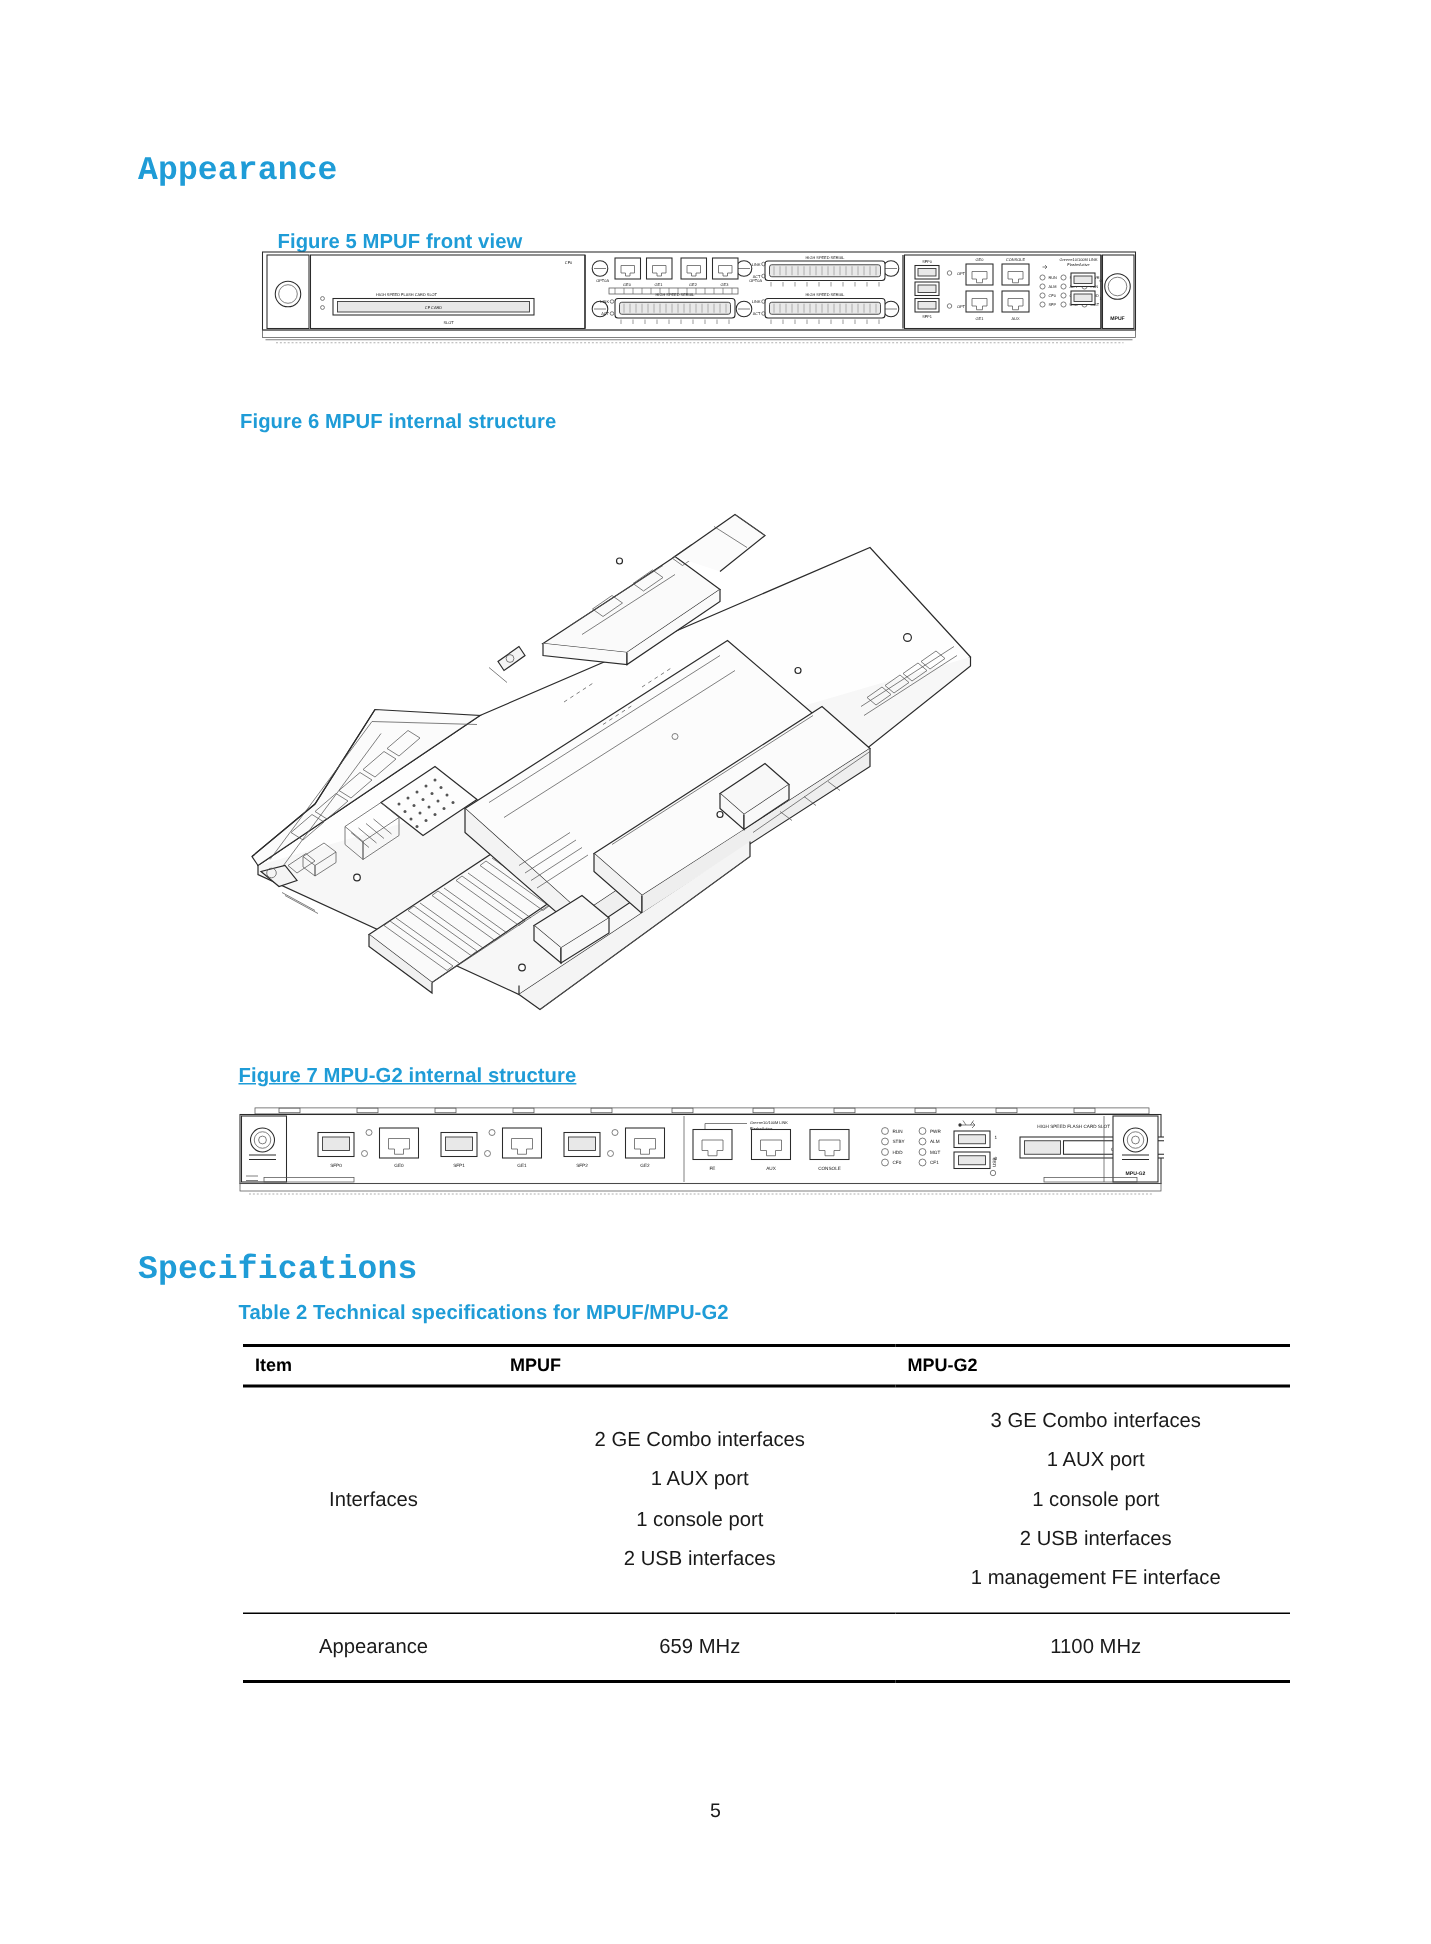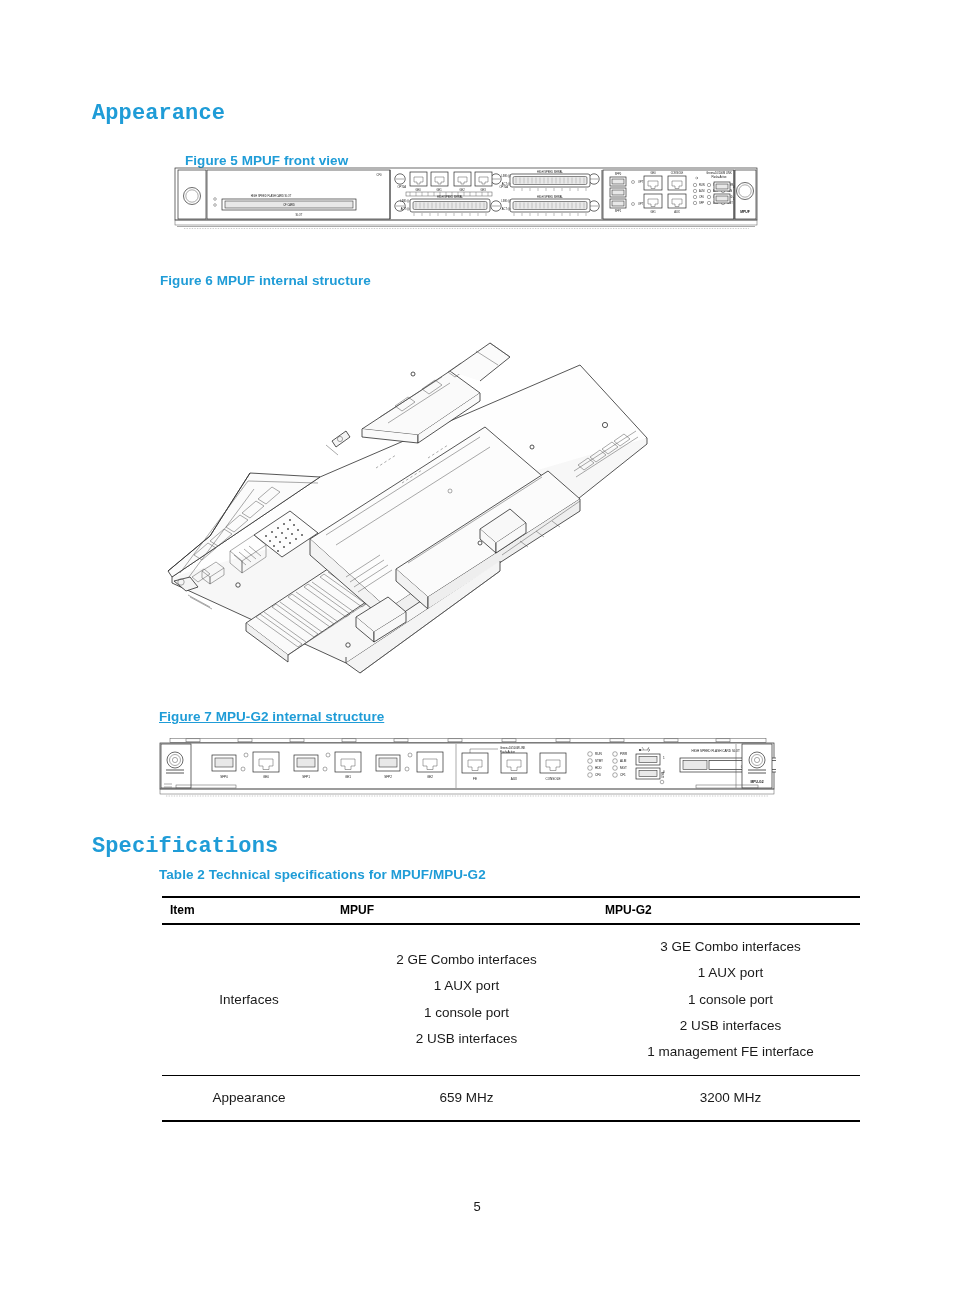--- a/index.html
+++ b/index.html
@@ -771,20 +771,20 @@
           <div>3 GE Combo interfaces</div>
           <div>1 AUX port</div>
           <div>1 console port</div>
           <div>2 USB interfaces</div>
           <div>1 management FE interface</div>
         </td>
       </tr>
       <tr>
         <td>Appearance</td>
         <td>659 MHz</td>
-        <td>3200 MHz</td>
+        <td>1100 MHz</td>
       </tr>
     </tbody>
   </table>
 
   <div class="page-number">5</div>
 
 </div>
 
 </body></html>

